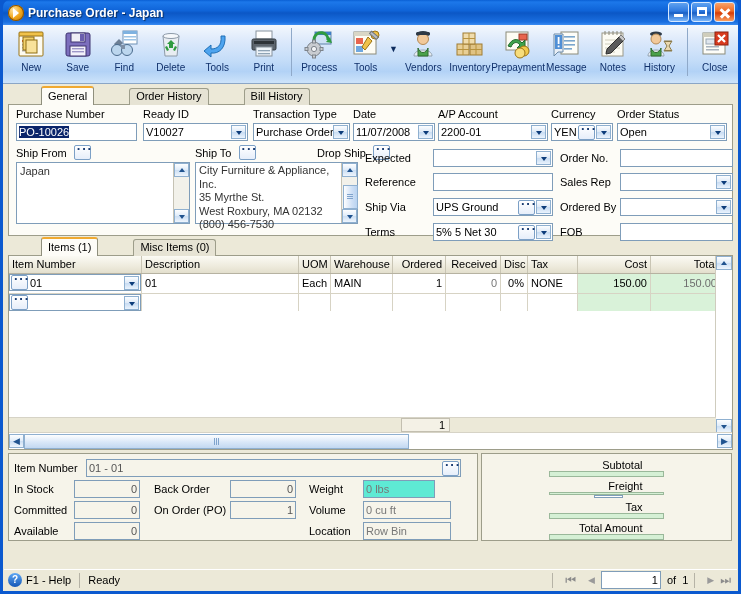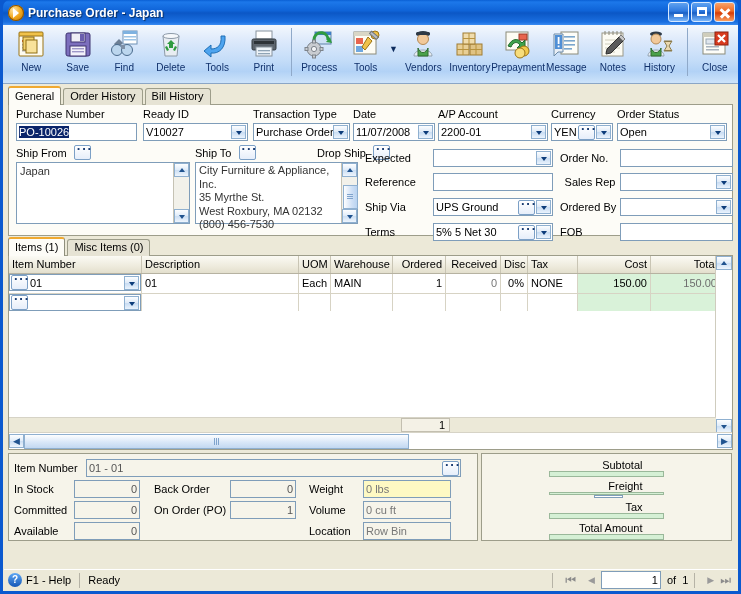--- a/index.html
+++ b/index.html
@@ -49,21 +49,21 @@
   .tb-sep{width:1px;height:48px;margin:3px 4px 0 4px;background:#8fa9c9;}
   .tb-caret{width:12px;align-self:center;margin-top:-10px;color:#0e2c5e;font-size:9px;}
 
   
   .body{position:relative;height:508px;background:#ece9d8;padding:4px 5px 0 5px;box-sizing:border-box;}
 
   
   .tabrow{display:flex;align-items:flex-end;height:17px;position:relative;z-index:3;}
   .tab{height:16px;line-height:15px;padding:0 6px;font-size:11px;
     border:1px solid #9d9d8a;border-bottom:none;background:#e6e3d4;
-    border-top-left-radius:3px;border-top-right-radius:3px;margin-right:2px;color:#000;}
+    border-top-left-radius:3px;border-top-right-radius:3px;margin-right:2px;color:#000;margin-left:33px;}
   .tab.active{background:#fdfcf7;border-color:#8f8f7d;height:17px;line-height:16px;
     border-top:2px solid #f0a930;position:relative;top:0;}
   .panel{border:1px solid #9d9d8a;background:#fdfcf7;margin-top:-1px;box-sizing:border-box;}
 
   
   .lbl{font-size:11px;color:#000;white-space:nowrap;}
   .fld{box-sizing:border-box;border:1px solid #7f9db9;background:#fff;height:18px;
     font-size:11px;line-height:16px;padding:0 2px;color:#000;position:relative;overflow:hidden;white-space:nowrap;}
   .fld.ro{background:#fff;color:#555;}
   .ddarrow{position:absolute;right:1px;top:1px;width:15px;height:14px;
@@ -467,21 +467,21 @@
                 <span class="lbl" style="width:60px;margin-left:7px;">Order No.</span>
                 <span class="fld" style="width:113px;display:inline-block;">
                   <span></span>
                 </span>
               </div>
               <div style="display:flex;align-items:center;height:25px;">
                 <span class="lbl" style="width:68px;">Reference</span>
                 <span class="fld" style="width:120px;display:inline-block;">
                   <span></span>
                 </span>
-                <span class="lbl" style="width:60px;margin-left:7px;text-align:center;">Sales Rep</span>
+                <span class="lbl" style="width:60px;margin-left:7px;">Sales Rep</span>
                 <span class="fld" style="width:113px;display:inline-block;">
                   <span></span>
                   <span class="ddarrow"></span>
                 </span>
               </div>
               <div style="display:flex;align-items:center;height:25px;">
                 <span class="lbl" style="width:68px;">Ship Via</span>
                 <span class="fld" style="width:120px;display:inline-block;">
                   <span>UPS Ground</span>
                   <span class="dots" style="position:absolute;right:17px;top:1px;"></span>
@@ -599,21 +599,21 @@
                 <span>01 - 01</span>
                 <span class="dots" style="position:absolute;right:1px;top:1px;"></span>
               </span>
             </div>
             <div style="display:flex;align-items:center;height:21px;">
               <span class="lbl" style="width:60px;">In Stock</span>
               <span class="fld ro" style="width:66px;display:inline-block;text-align:right;background:#f6f4ea;">0</span>
               <span class="lbl" style="width:76px;margin-left:14px;">Back Order</span>
               <span class="fld ro" style="width:66px;display:inline-block;text-align:right;background:#f6f4ea;">0</span>
               <span class="lbl" style="width:54px;margin-left:13px;">Weight</span>
-              <span class="fld ro" style="width:88px;display:inline-block;color:#777;background:#fef9c3;">0 lbs</span>
+              <span class="fld ro" style="width:72px;display:inline-block;color:#777;background:#5eead4;">0 lbs</span>
             </div>
             <div style="display:flex;align-items:center;height:21px;">
               <span class="lbl" style="width:60px;">Committed</span>
               <span class="fld ro" style="width:66px;display:inline-block;text-align:right;background:#f6f4ea;">0</span>
               <span class="lbl" style="width:76px;margin-left:14px;">On Order (PO)</span>
               <span class="fld ro" style="width:66px;display:inline-block;text-align:right;background:#f6f4ea;">1</span>
               <span class="lbl" style="width:54px;margin-left:13px;">Volume</span>
               <span class="fld ro" style="width:88px;display:inline-block;color:#777;background:#f6f4ea;">0 cu ft</span>
             </div>
             <div style="display:flex;align-items:center;height:21px;">

